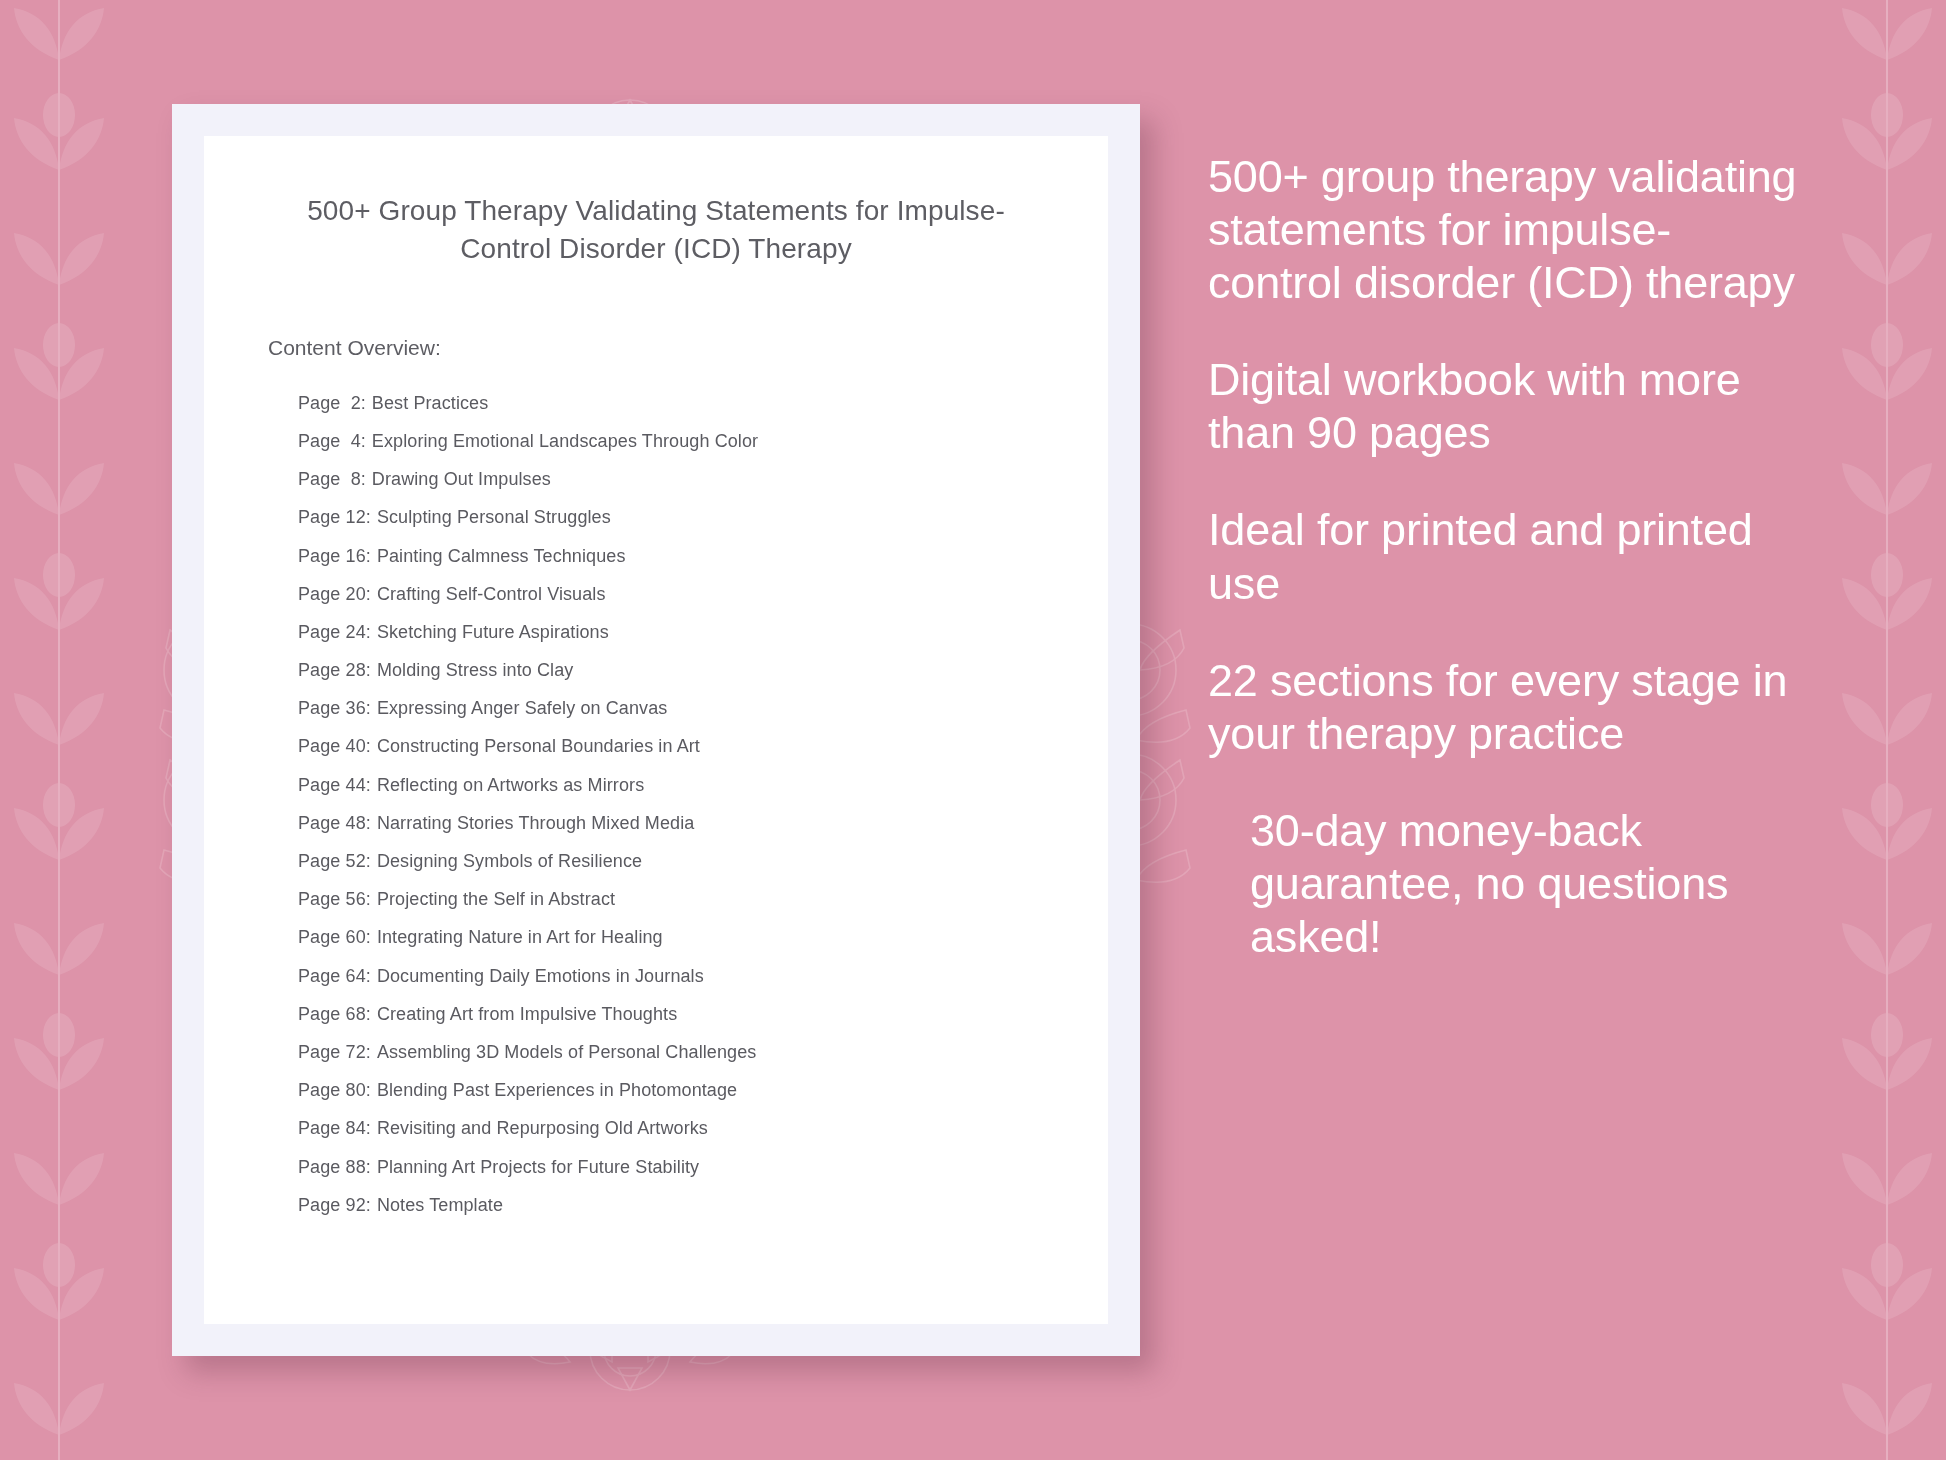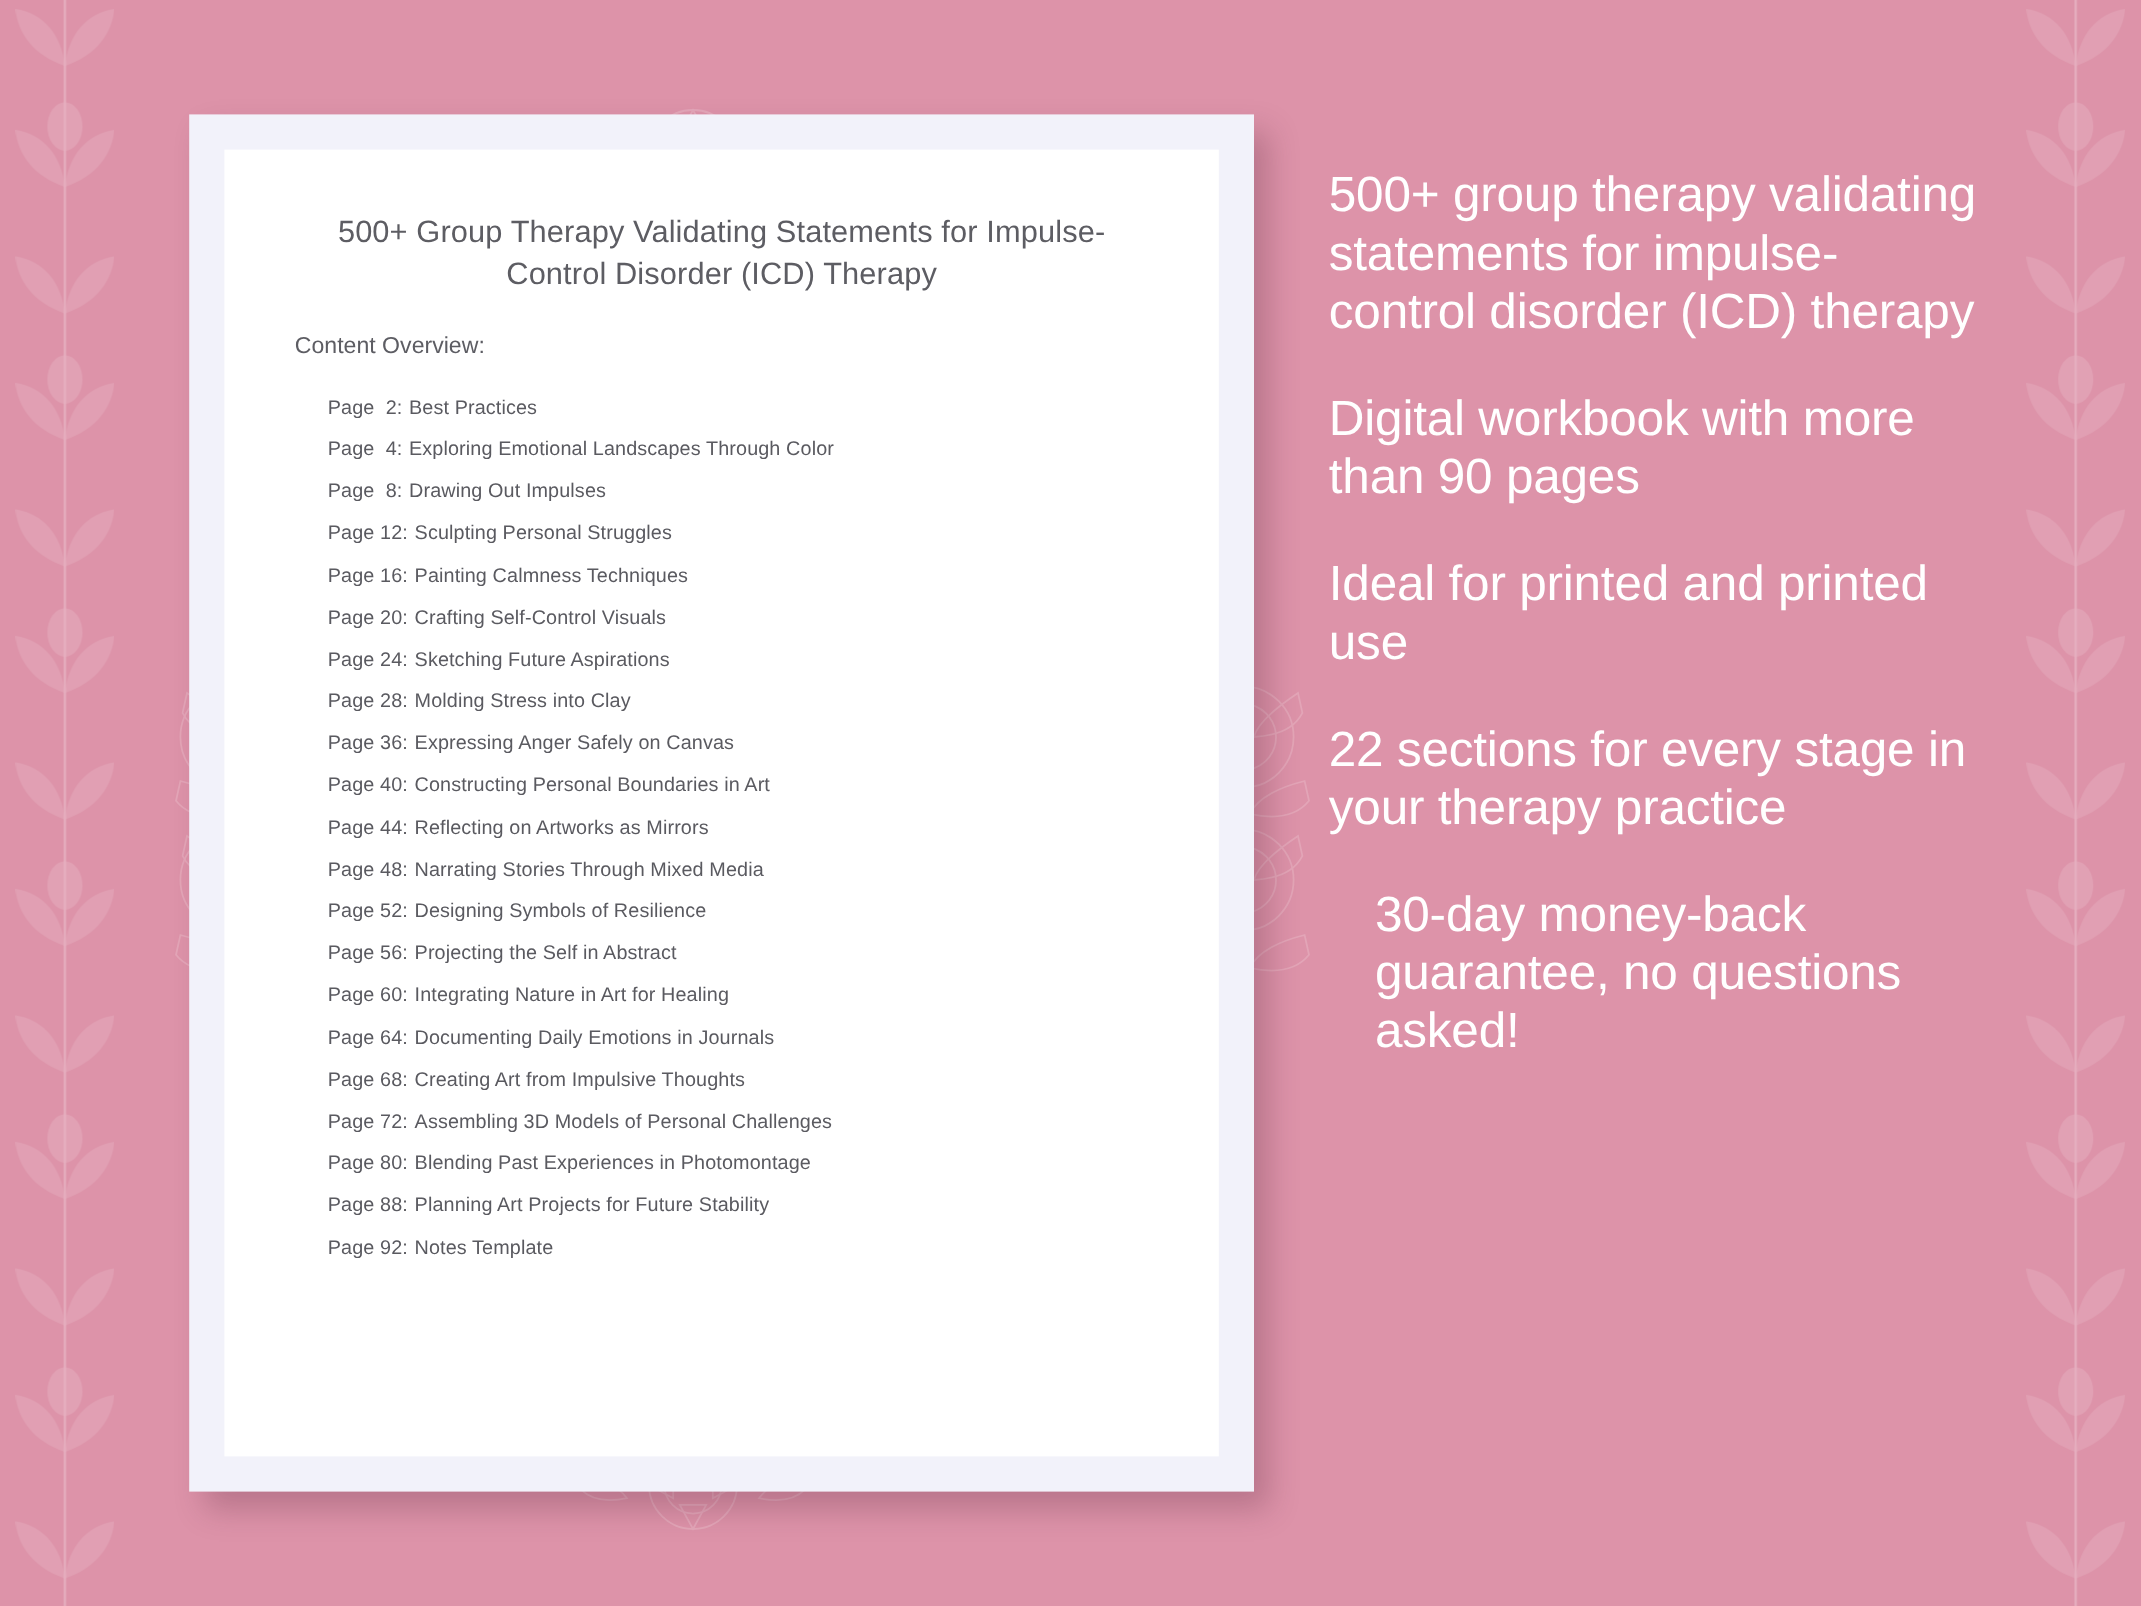--- a/index.html
+++ b/index.html
@@ -69,21 +69,21 @@
     line-height: 1.36;
     font-weight: 400;
     letter-spacing: 0.1px;
     margin: 12px 24px 0 24px;
   }
 
   .doc-subtitle {
     color: #5d5d63;
     font-size: 21px;
     font-weight: 400;
-    margin: 35px 0 0 4px;
+    margin: 68px 0 0 4px;
   }
 
   .toc {
     margin: 24px 0 0 34px;
     list-style: none;
   }
 
   .toc li {
     display: flex;
     align-items: baseline;
@@ -348,20 +348,24 @@
           </li>
           <li>
             <span class="pg">Page 72:</span>
             <span class="tl">Assembling 3D Models of Personal Challenges</span>
           </li>
           <li>
             <span class="pg">Page 80:</span>
             <span class="tl">Blending Past Experiences in Photomontage</span>
           </li>
           <li>
+            <span class="pg">Page 84:</span>
+            <span class="tl">Revisiting and Repurposing Old Artworks</span>
+          </li>
+          <li>
             <span class="pg">Page 88:</span>
             <span class="tl">Planning Art Projects for Future Stability</span>
           </li>
           <li>
             <span class="pg">Page 92:</span>
             <span class="tl">Notes Template</span>
           </li>
         </ul>
     </div>
   </div>

